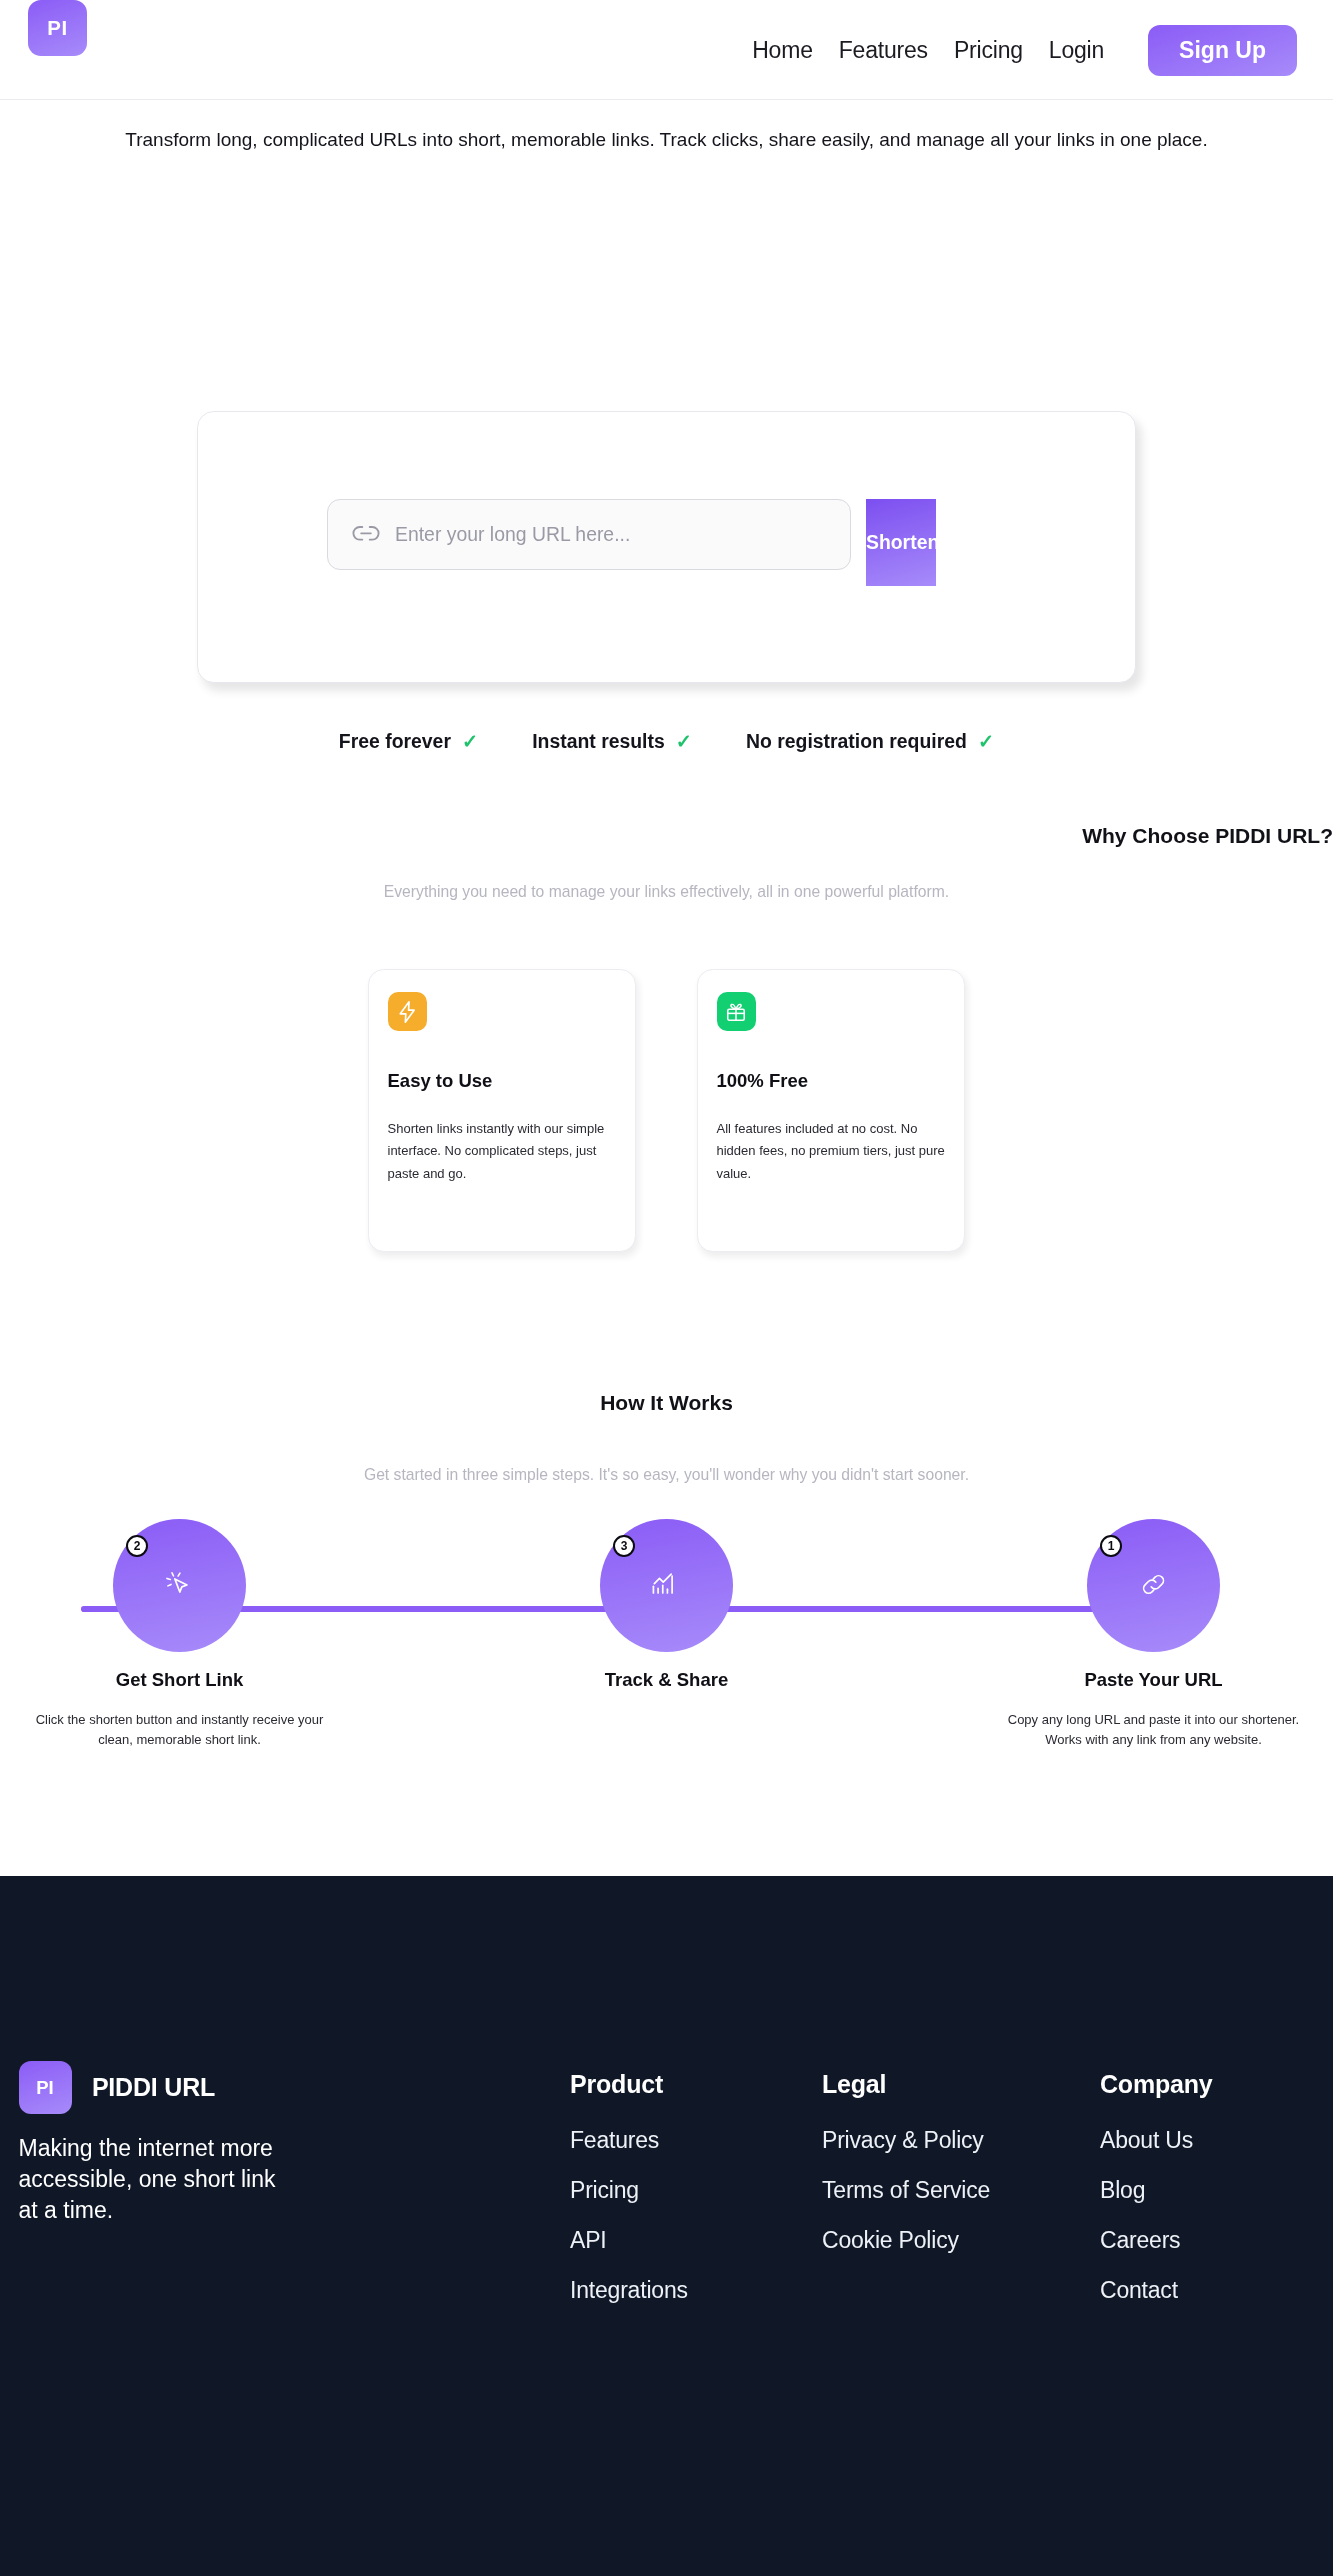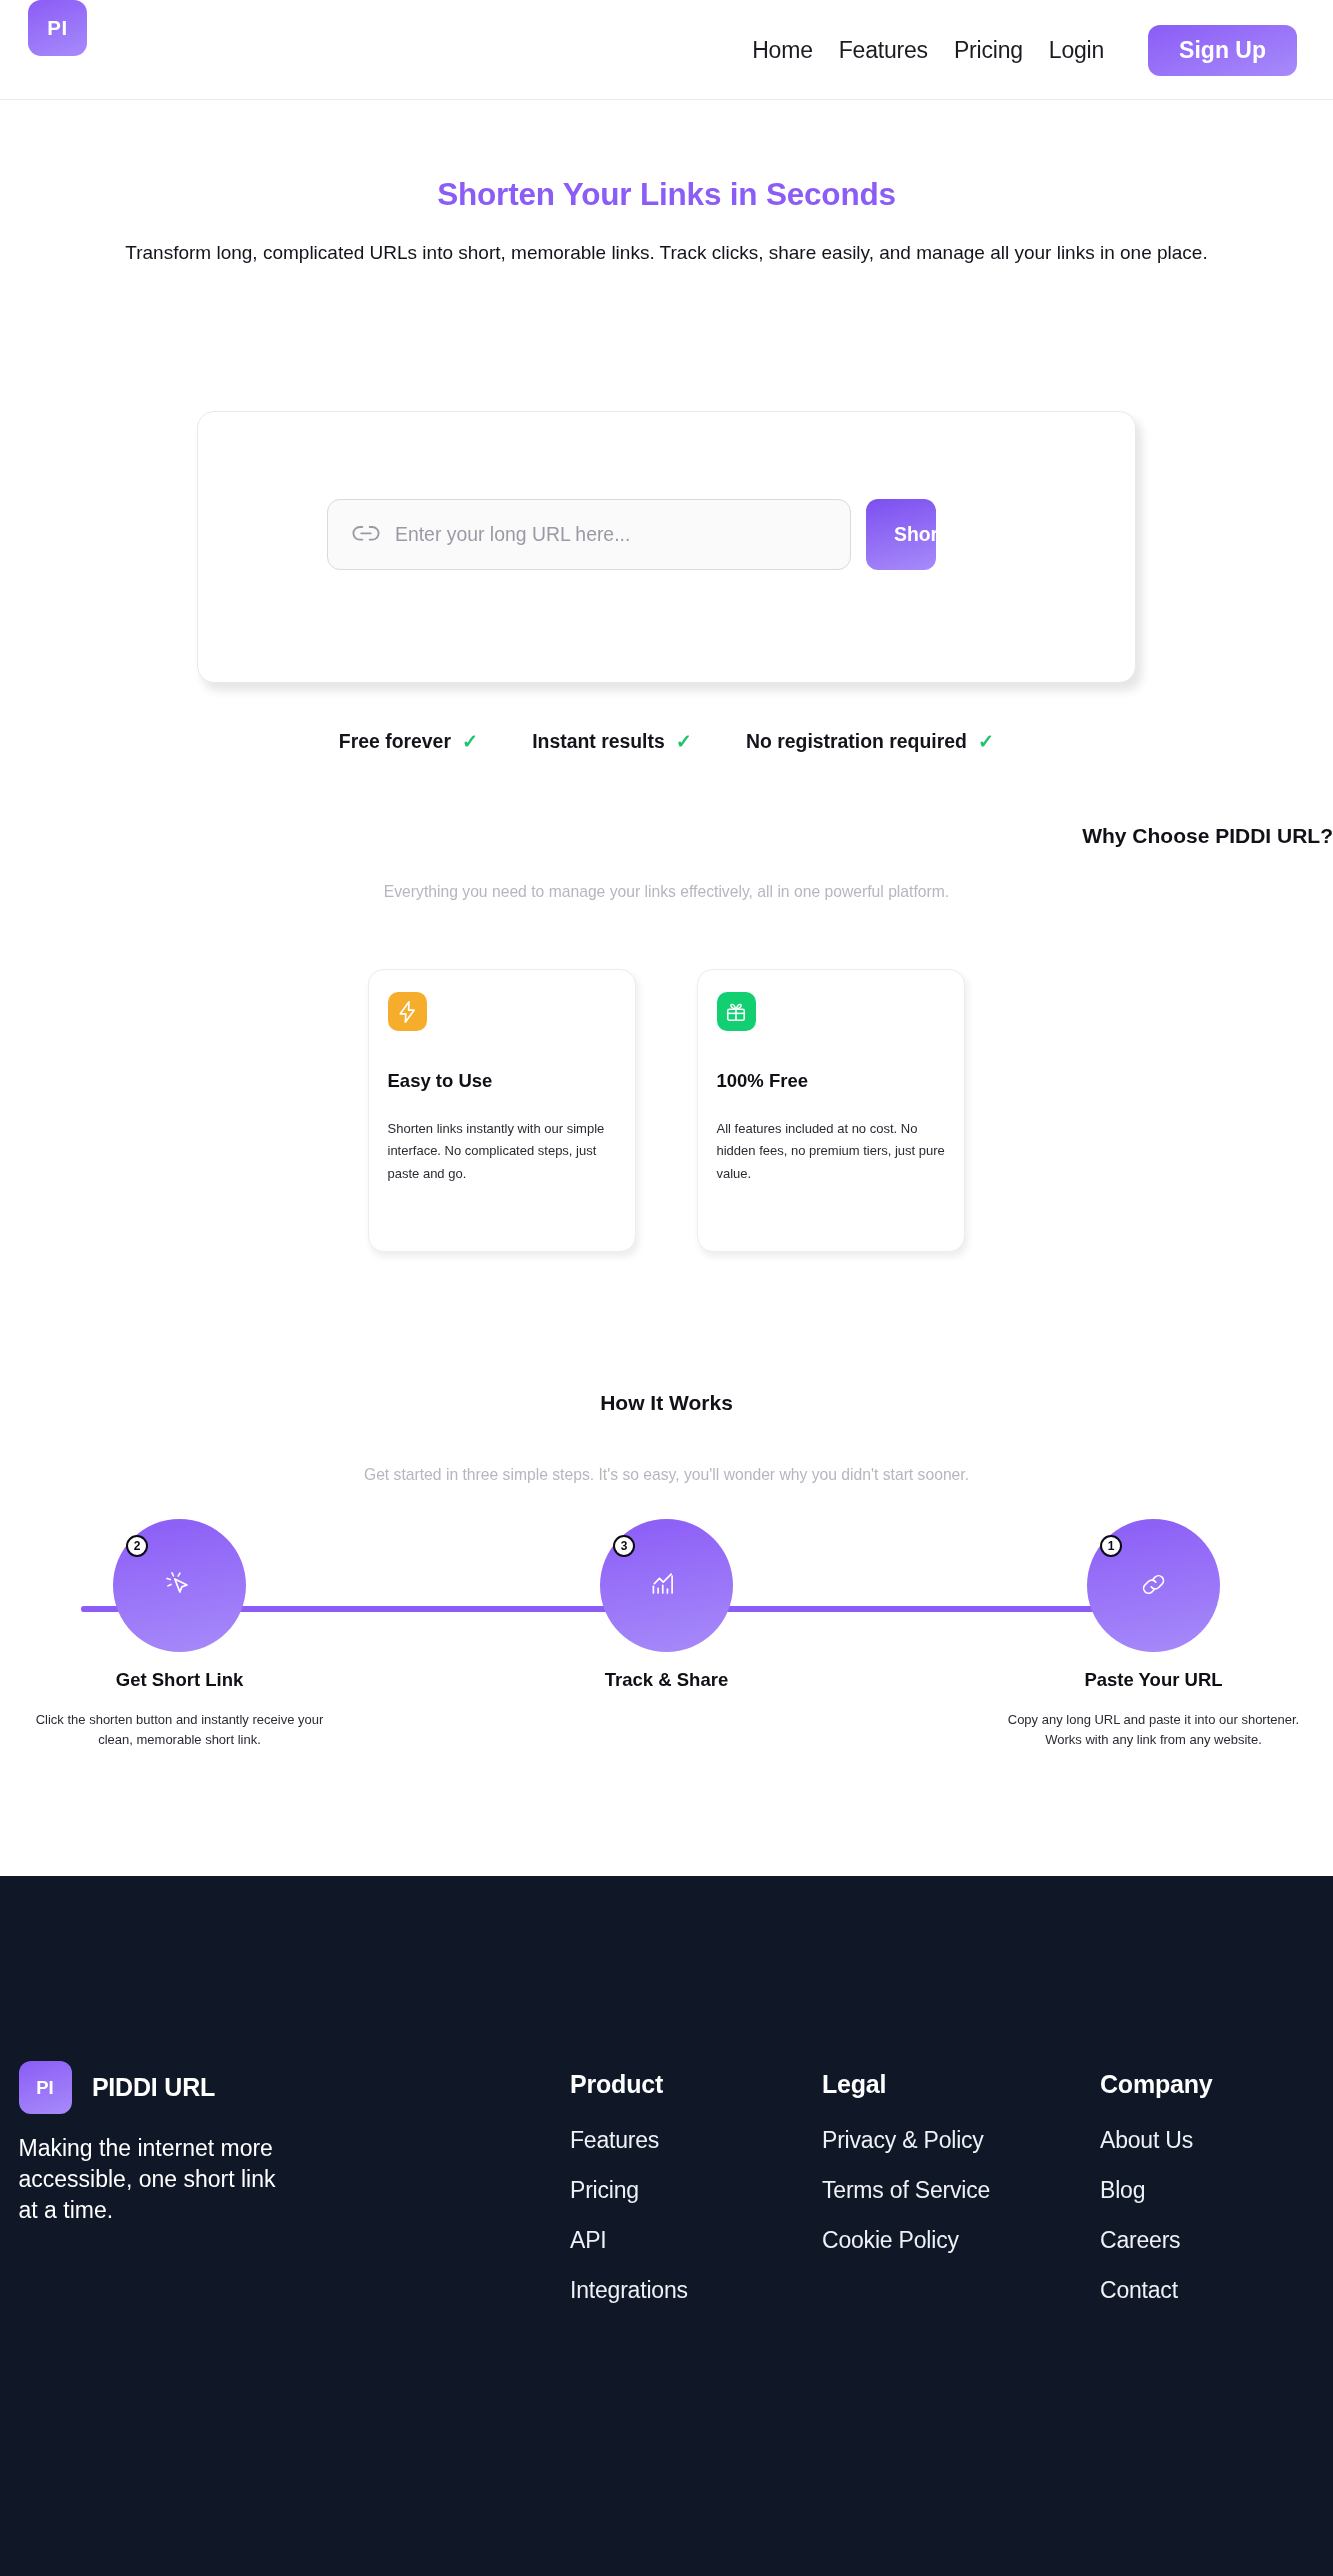--- a/index.html
+++ b/index.html
@@ -78,27 +78,26 @@
     display: flex; align-items: center; padding: 0 24px; gap: 15px;
   }
   .link-icon { flex: 0 0 auto; display: block; }
   .url-input {
     flex: 1 1 auto; border: none; outline: none; background: transparent;
     font-family: "Liberation Sans", sans-serif;
     font-size: 19.4px; color: #2a2a33;
   }
   .url-input::placeholder { color: #9a9aa6; }
   .shorten-btn {
-    width: 70px; height: 71px;
+    width: 70px; height: 87px;
     background: linear-gradient(165deg, #7c4ff0 0%, #a78bfa 100%);
-    color: #fff; border: none; border-radius: 12px;
+    color: #fff; border: none; border-radius: 0;
     font-family: "Liberation Sans", sans-serif;
     font-size: 19.4px; font-weight: 700; cursor: pointer;
     line-height: 1.05;
-    padding-left: 28px;
   }
 
   
   .badges {
     position: absolute; top: 730px; left: 0; width: 1333px;
     display: flex; justify-content: center; align-items: center; gap: 54px;
   }
   .badge {
     display: flex; align-items: center; gap: 11px;
     font-size: 19.4px; font-weight: 700; color: #14141c; white-space: nowrap;
@@ -223,21 +222,20 @@
   <div class="nav">
     <a class="nav-link" href="#">Home</a>
     <a class="nav-link" href="#">Features</a>
     <a class="nav-link" href="#">Pricing</a>
     <a class="nav-link" href="#">Login</a>
     <button class="signup-btn">Sign Up</button>
   </div>
 </div>
 
 <div class="hero">
-  <h1 class="hero-title">Shorten Your Links in Seconds</h1>
   <p class="hero-sub">Transform long, complicated URLs into short, memorable links. Track clicks, share easily, and manage all your links in one place.</p>
 </div>
 
 <div class="url-card">
   <div class="url-row">
     <div class="url-input-wrap">
       <span class="link-icon">
         <svg width="28" height="16.7" viewBox="0 0 30 18" fill="none">
           <path d="M11 2.2H8.2A6.8 6.8 0 0 0 8.2 15.8H11" stroke="#9a9aa6" stroke-width="2" stroke-linecap="round"></path>
           <path d="M19 2.2h2.8a6.8 6.8 0 0 1 0 13.6H19" stroke="#9a9aa6" stroke-width="2" stroke-linecap="round"></path>

